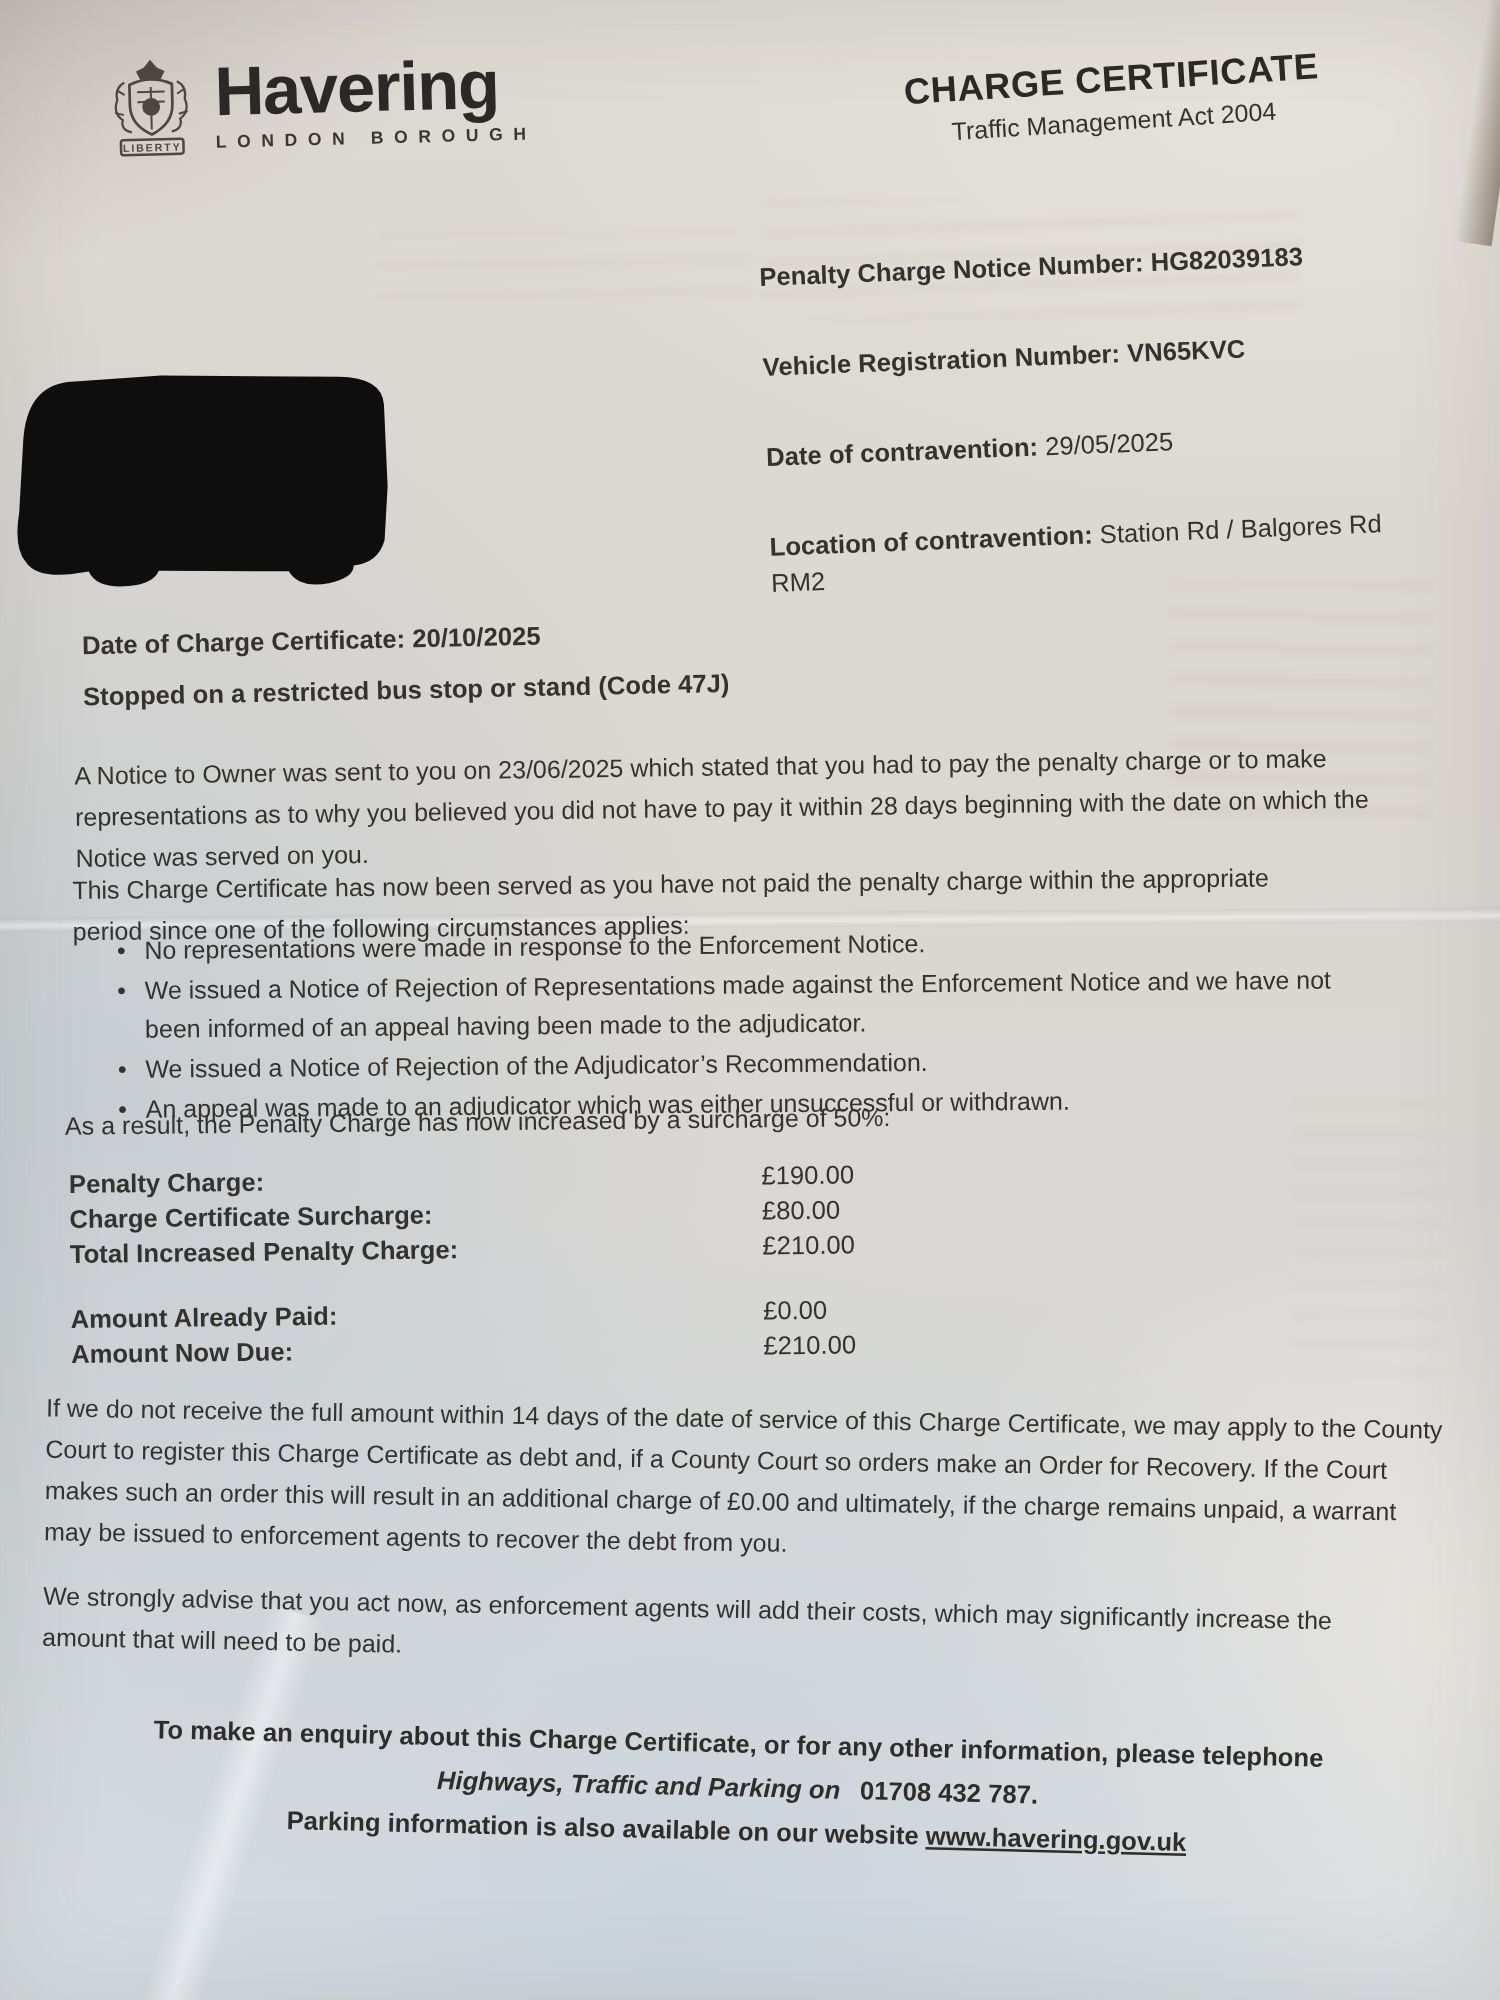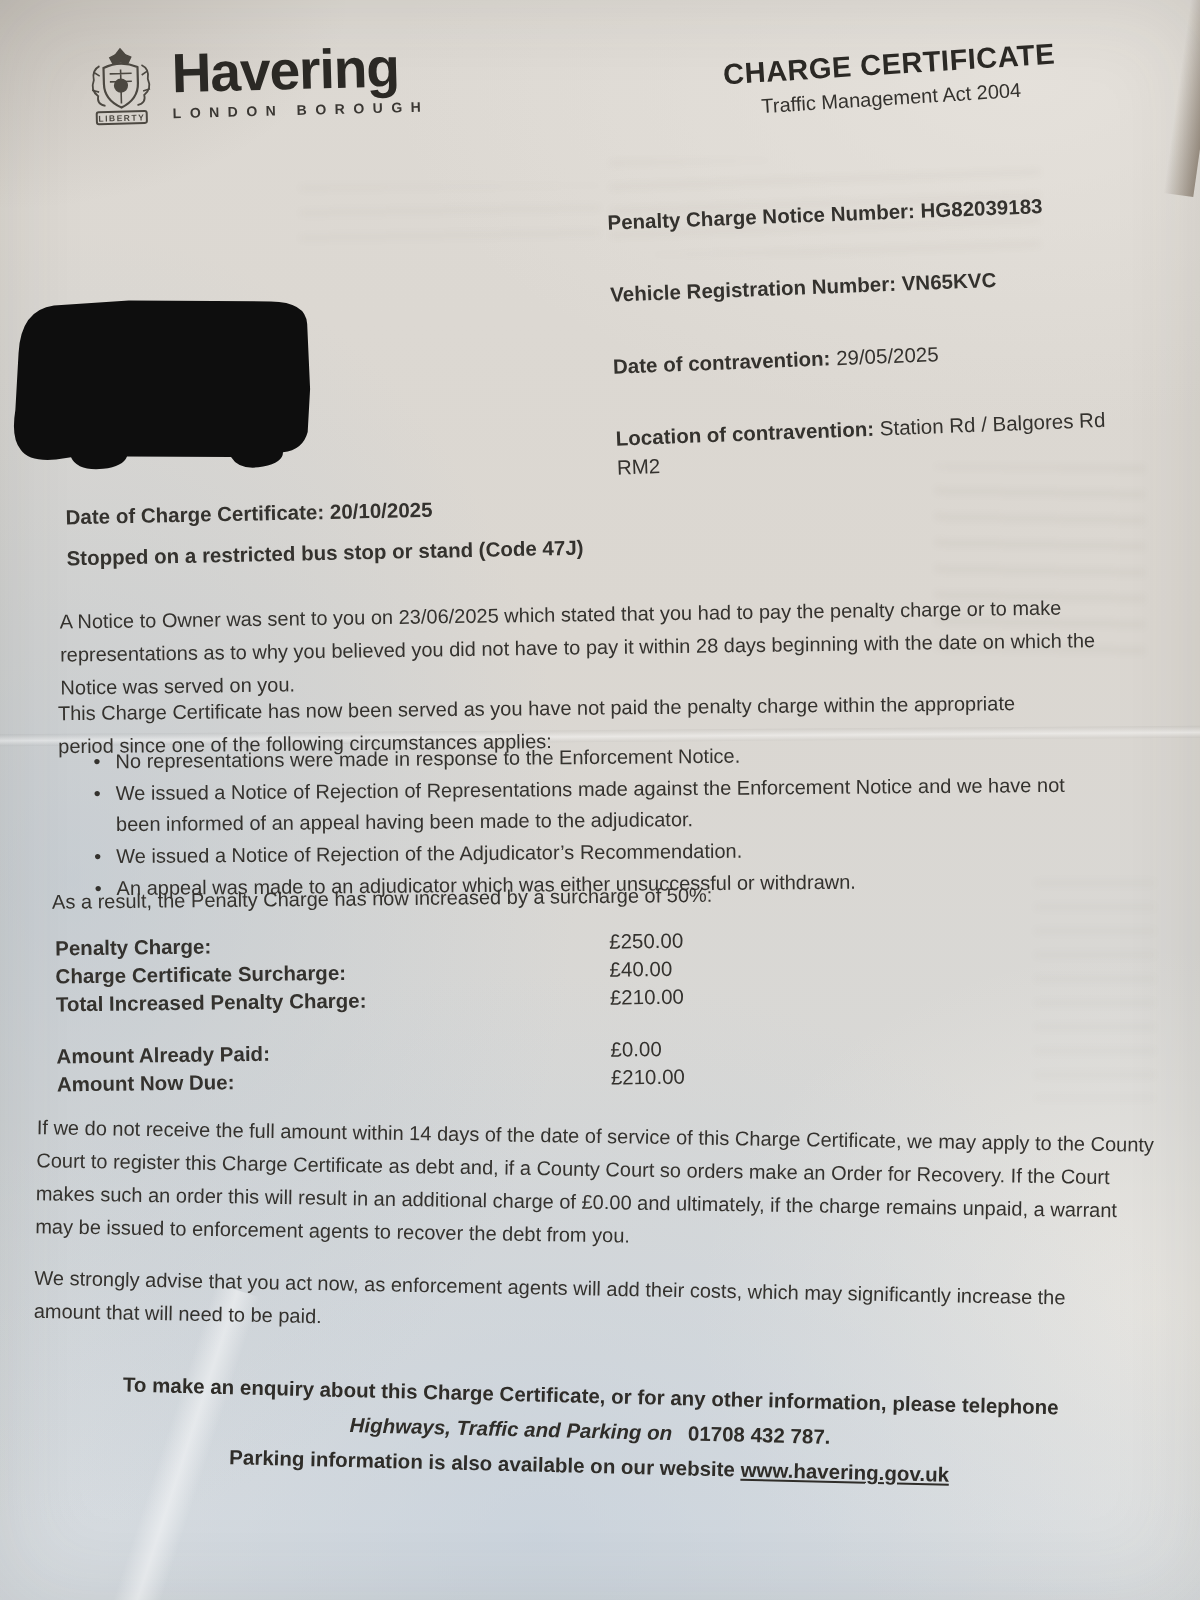--- a/index.html
+++ b/index.html
@@ -169,25 +169,25 @@
       <li>We issued a Notice of Rejection of the Adjudicator’s Recommendation.</li>
       <li>An appeal was made to an adjudicator which was either unsuccessful or withdrawn.</li>
     </ul>
   </div>
 
   <div class="abs result-line">As a result, the Penalty Charge has now increased by a surcharge of 50%:</div>
 
   <div class="abs charges">
     <div class="charge-row">
       <span class="lbl">Penalty Charge:</span>
-      <span class="val">£250.00</span>
+      <span class="val">£190.00</span>
     </div>
     <div class="charge-row">
       <span class="lbl">Charge Certificate Surcharge:</span>
-      <span class="val">£40.00</span>
+      <span class="val">£80.00</span>
     </div>
     <div class="charge-row">
       <span class="lbl">Total Increased Penalty Charge:</span>
       <span class="val">£210.00</span>
     </div>
     <div class="charge-gap"></div>
     <div class="charge-row">
       <span class="lbl">Amount Already Paid:</span>
       <span class="val">£0.00</span>
     </div>

